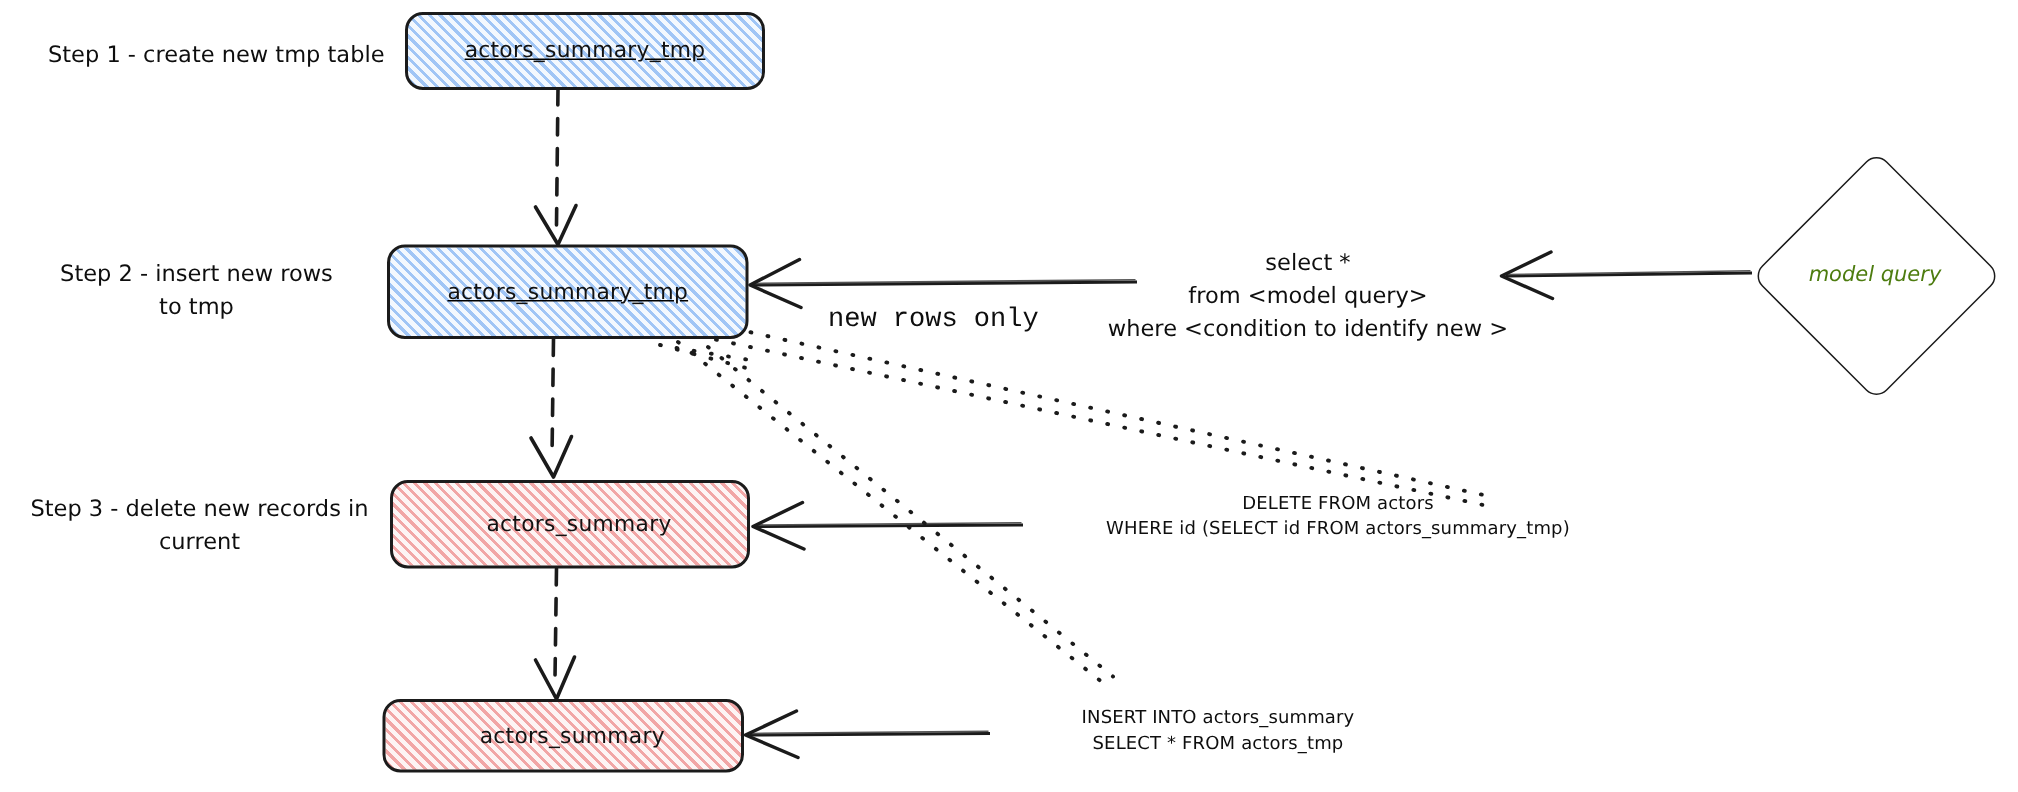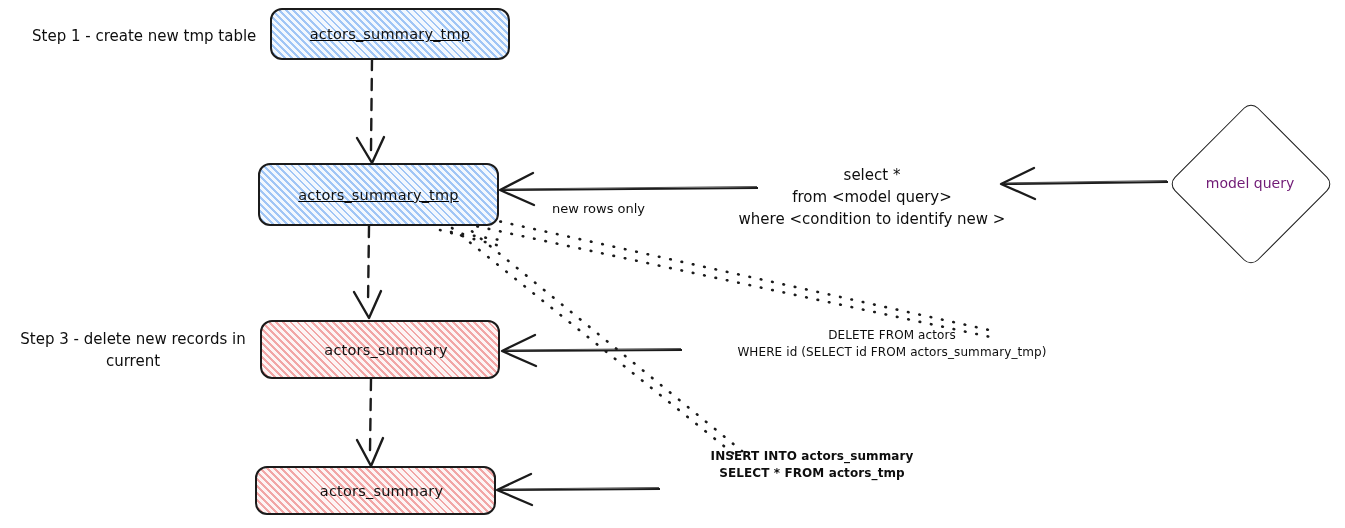--- a/index.html
+++ b/index.html
@@ -88,35 +88,36 @@
     margin-top: -58px;
     border: 1.6px solid #1b1b1b;
     border-radius: 10px;
     transform: rotate(45deg);
     background: #ffffff;
   }
   .diamond-label {
     position: relative;
     z-index: 2;
     font-size: 14px;
-    color: #701a75;
+    color: #4d7c0f;
     white-space: nowrap;
+    font-style: italic;
   }
 
   
   .txt {
     position: absolute;
     font-size: 15px;
     color: #0e0e0e;
     line-height: 1.45;
     white-space: pre;
     z-index: 4;
   }
   .txt.center { text-align: center; }
-  .txt.small  { font-size: 13px; }
+  .txt.small  { font-size: 18px; font-family: Liberation Mono, monospace; }
   .txt.code   { font-size: 12px; letter-spacing: 0.1px; }
 </style>
 </head>
 <body>
 
 <div id="canvas">
 
   <svg id="wires" viewBox="0 0 1345 528" xmlns="http://www.w3.org/2000/svg">
 
     <g>
@@ -167,20 +168,22 @@
       <path d="M 463 224 L 742 451" stroke="#1b1b1b" stroke-width="2.6" fill="none" stroke-dasharray="0.6 11" stroke-linecap="round"></path>
     </g>
     <g>
       <path d="M 440 230 L 500 246" stroke="#1b1b1b" stroke-width="2.6" fill="none" stroke-dasharray="0.6 11" stroke-linecap="round"></path>
       <path d="M 451 232 L 506 241" stroke="#1b1b1b" stroke-width="2.6" fill="none" stroke-dasharray="0.6 11" stroke-linecap="round"></path>
     </g>
   </svg>
 
   <div class="txt" style="left:18px; top:26px;margin-left:14px;">Step 1 - create new tmp table</div>
 
+  <div class="txt center" style="left:22px; top:172px; width:218px;">Step 2 - insert new rows
+to tmp</div>
 
   <div class="txt center" style="left:14px; top:329px; width:238px;">Step 3 - delete new records in
 current</div>
 
 
   <div class="node blue" style="left:270px; top:8px; width:240px; height:52px;">
     <span class="node-label">actors_summary_tmp</span>
   </div>
 
   <div class="node blue" style="left:258px; top:163px; width:241px; height:63px;">
@@ -202,16 +205,16 @@
 
   <div class="txt small" style="left:552px; top:200px;">new rows only</div>
 
   <div class="txt center" style="left:728px; top:165px; width:288px;">select *
 from &lt;model query&gt;
 where &lt;condition to identify new &gt;</div>
 
   <div class="txt code center" style="left:684px; top:327px; width:416px;">DELETE FROM actors
 WHERE id (SELECT id FROM actors_summary_tmp)</div>
 
-  <div class="txt code center" style="left:681px; top:448px; width:262px;font-weight:bold;">INSERT INTO actors_summary
+  <div class="txt code center" style="left:681px; top:470px; width:262px;">INSERT INTO actors_summary
 SELECT * FROM actors_tmp</div>
 
 </div>
 
 </body></html>

